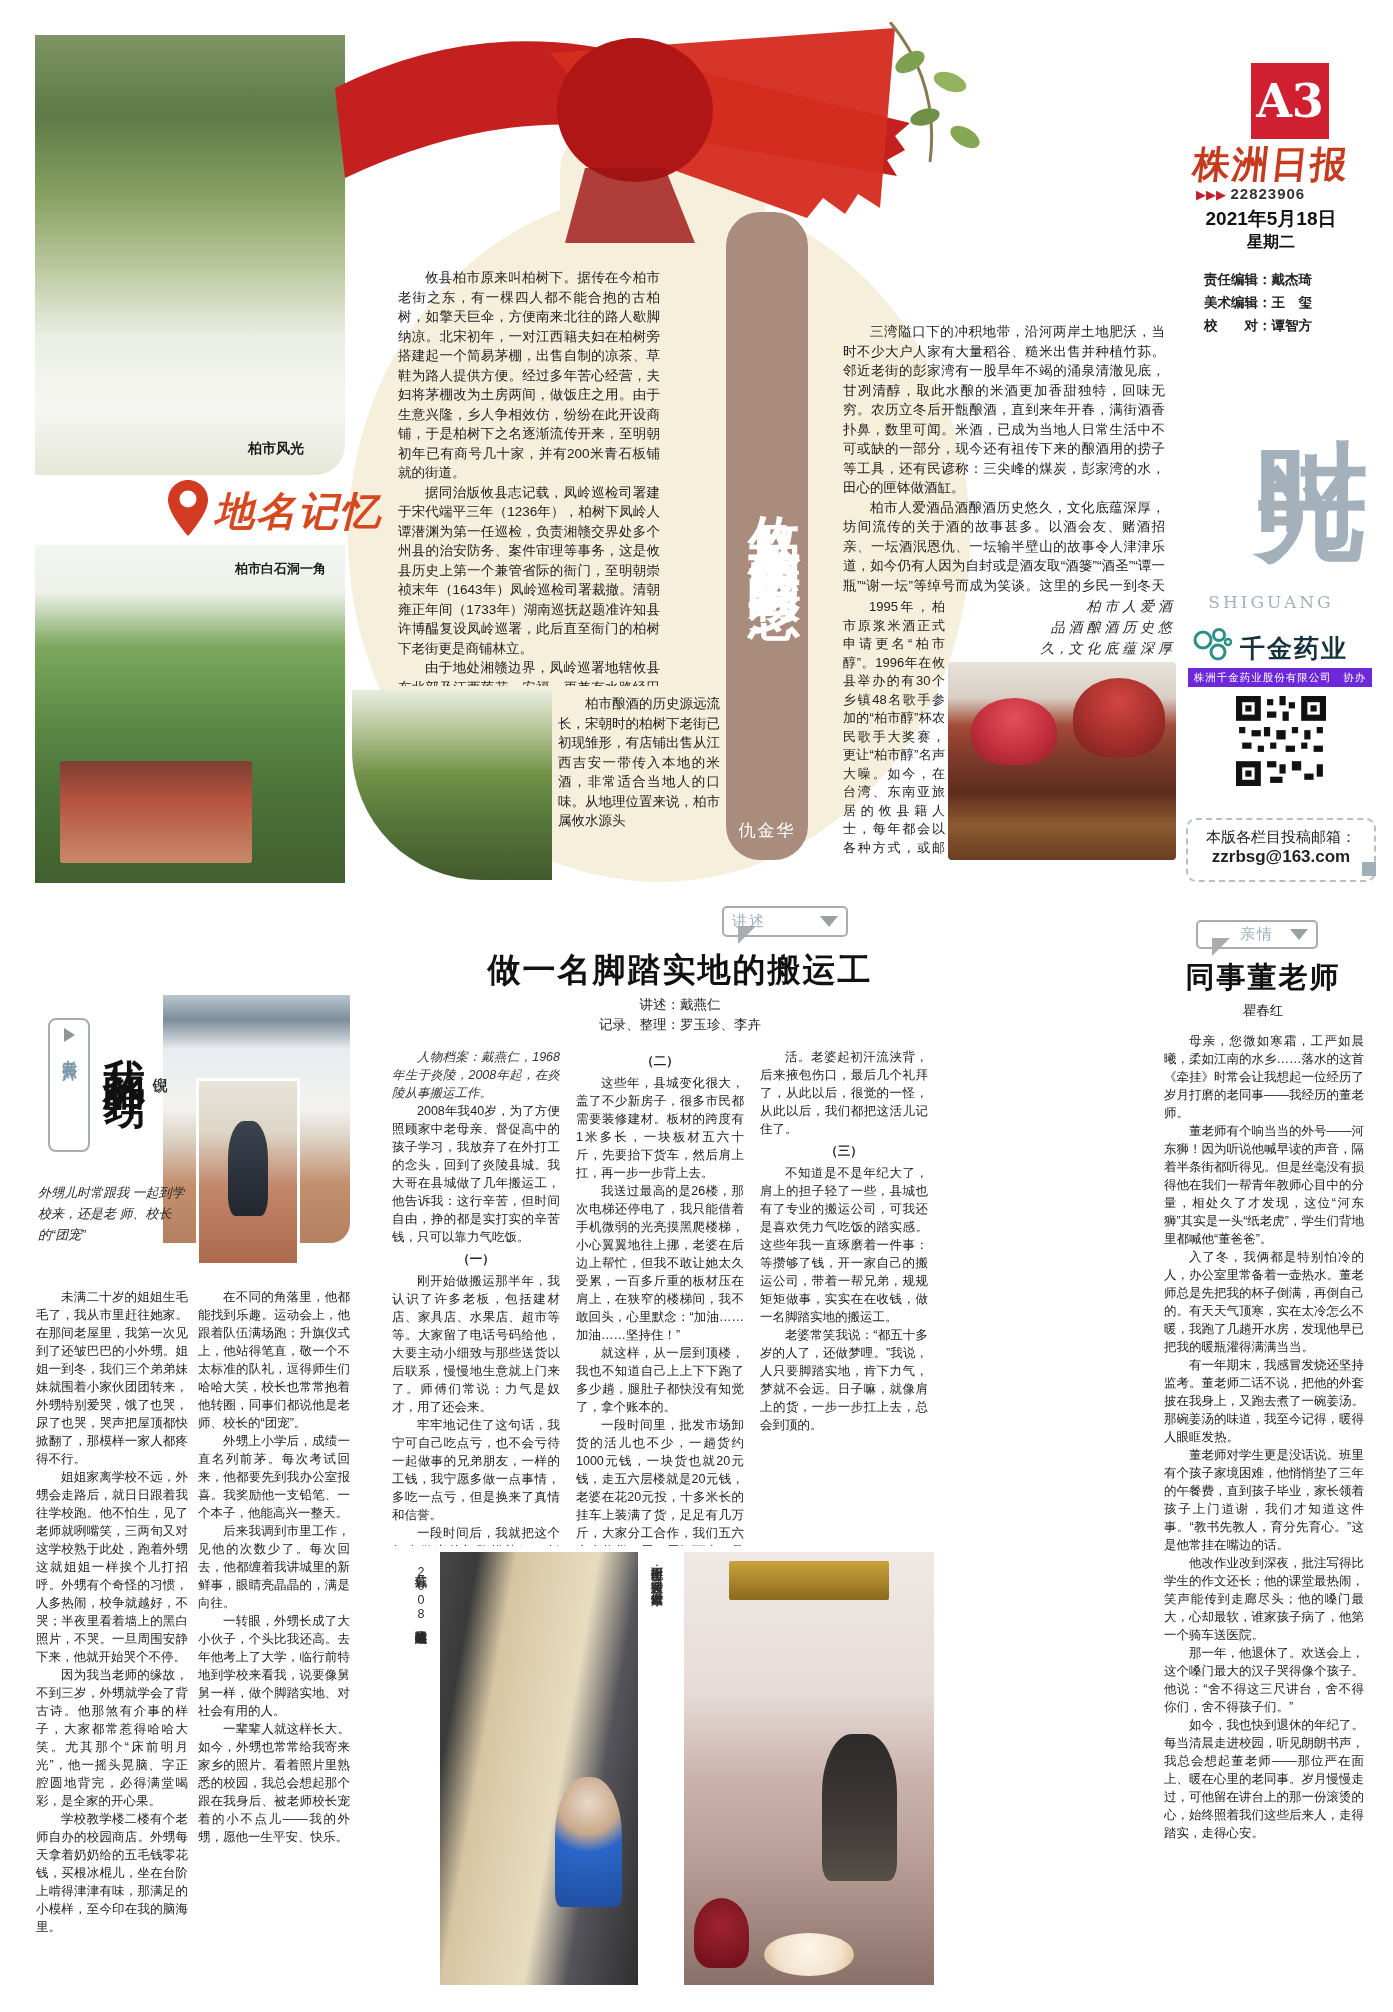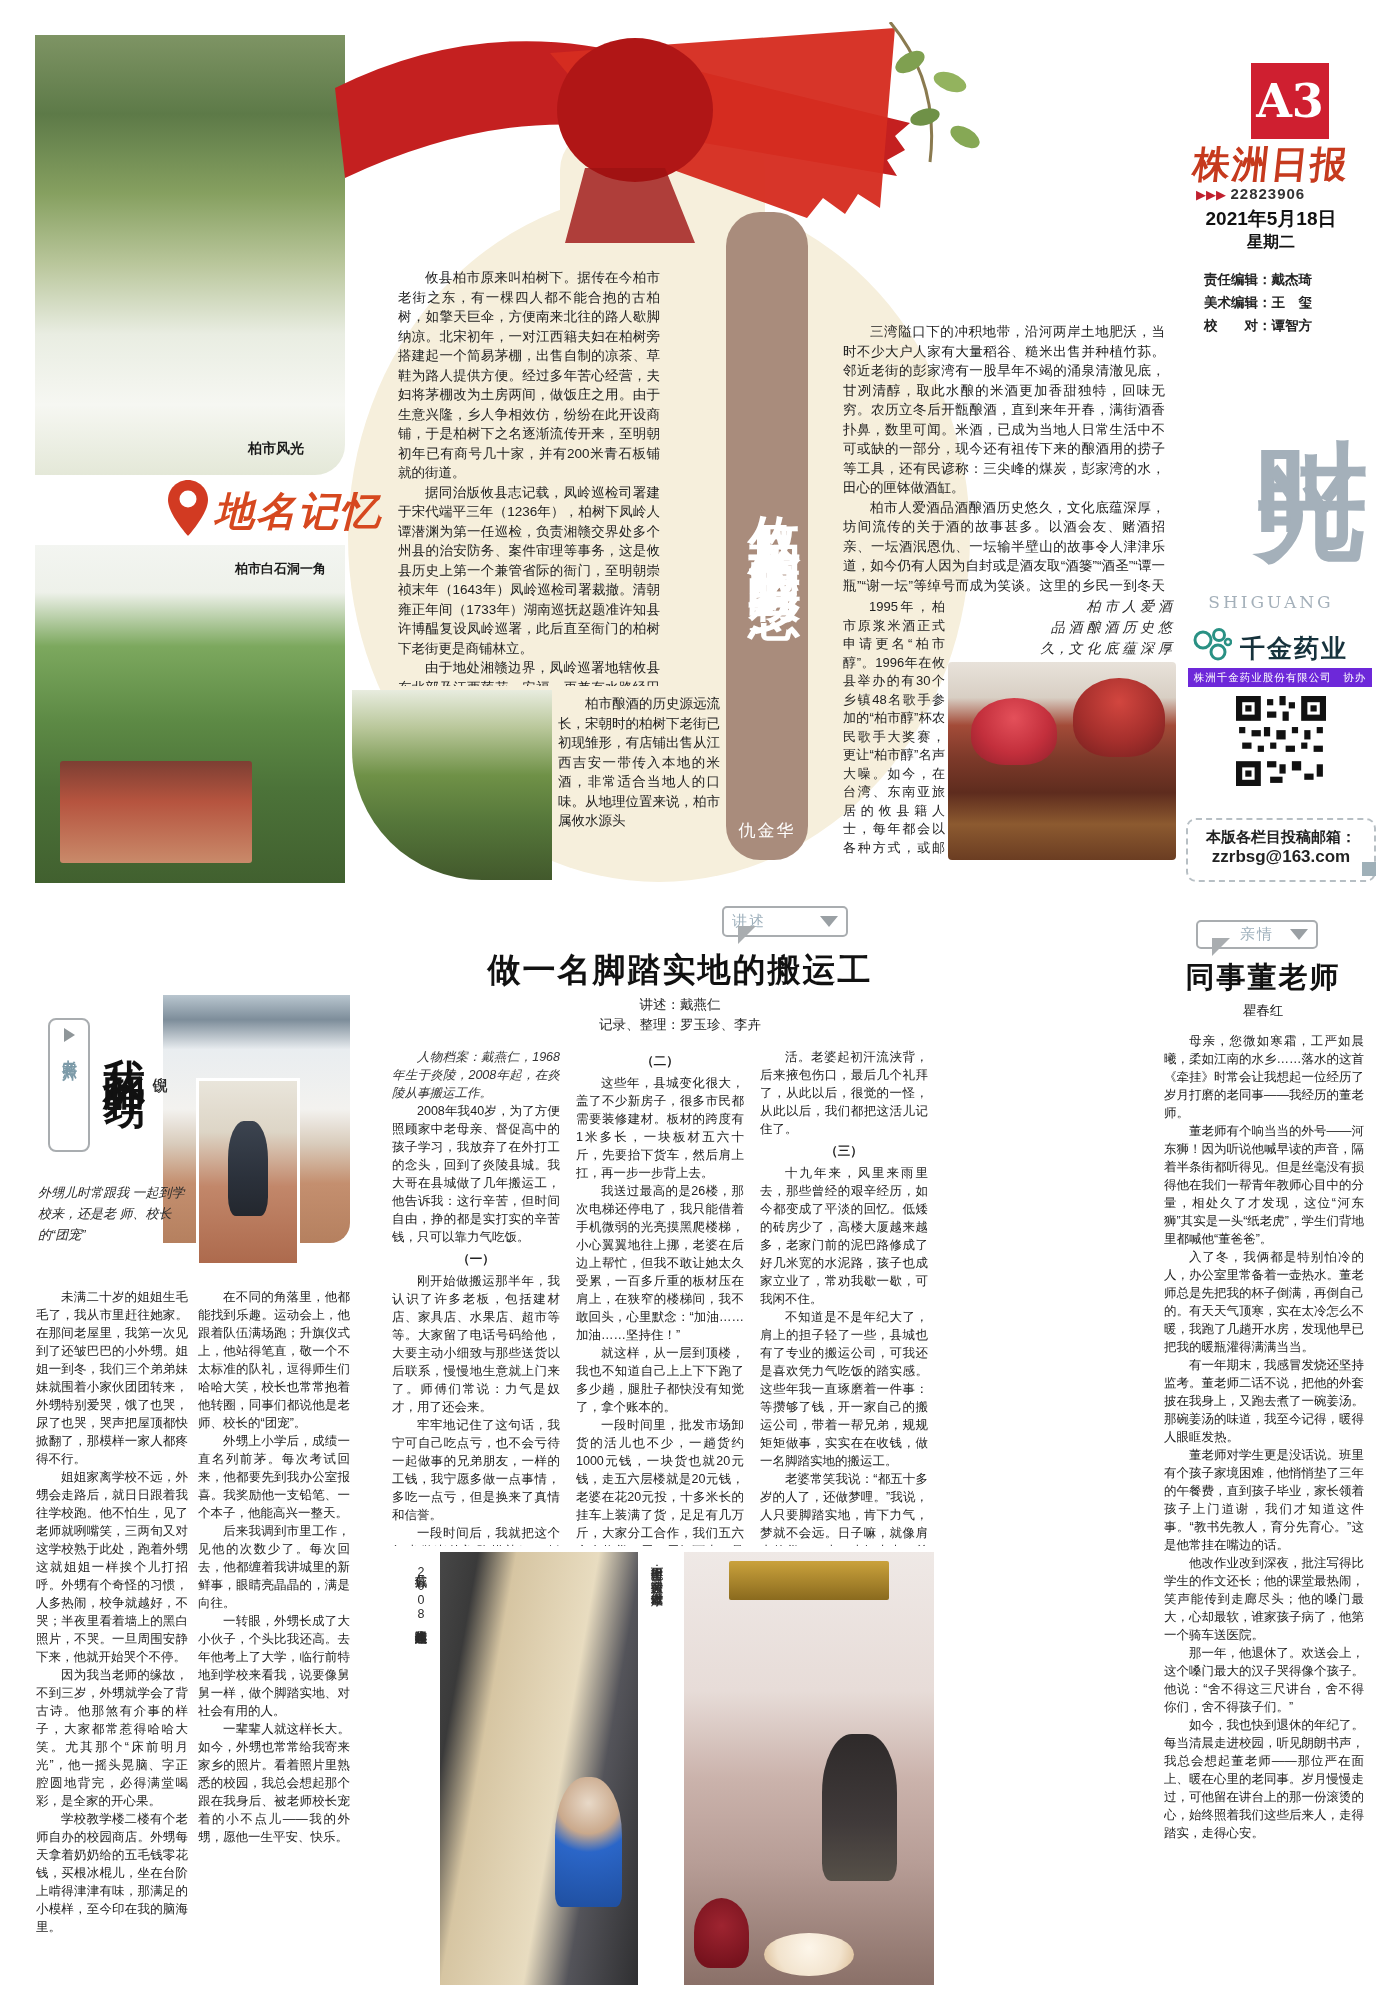--- a/index.html
+++ b/index.html
@@ -180,21 +180,21 @@
       <rect x="10" y="21" width="3" height="2"></rect>
         <rect x="14" y="22" width="2" height="3"></rect>
         <rect x="18" y="21" width="3" height="3"></rect>
       <rect x="22" y="25" width="3" height="2"></rect>
         <rect x="26" y="22" width="2" height="4"></rect>
         <rect x="11" y="26" width="4" height="2"></rect>
     </g>
   </svg>
 
   <div class="abs submit-box" style="left:1186px;top:818px;width:190px;height:64px;">
-    <div style="font-size:15px;font-weight:bold;color:#222;">本版各栏目投稿邮箱：</div>
+    <div style="font-size:15px;font-weight:normal;color:#222;">本版各栏目投稿邮箱：</div>
     <div style="font-size:17px;font-weight:bold;color:#222;">zzrbsg@163.com</div>
   </div>
   <div class="abs" style="left:1362px;top:862px;width:14px;height:14px;background:#9fb0b8;"></div>
 
   <div class="abs photo" style="left:163px;top:995px;width:187px;height:248px;border-radius:0 0 20px 0;
        background:linear-gradient(180deg,#b9c6cf 0%,#7d8d9a 10%,#e9edf0 22%,#f3f2ef 46%,#d9ccbc 60%,#c48f6f 76%,#b5805f 100%);"></div>
 
   <div class="abs photo" style="left:196px;top:1078px;width:104px;height:188px;border:3px solid #fff;box-sizing:border-box;
        background:linear-gradient(180deg,#e9e5db 0%,#ddd5c6 28%,#c2876a 58%,#ad6a4d 100%);">
     <div class="abs" style="left:30%;top:22%;width:40%;height:52%;background:linear-gradient(180deg,#3c4450 0%,#2b313b 60%,#23272e 100%);border-radius:40% 40% 20% 20%;"></div>
@@ -245,21 +245,20 @@
     <p class="sec-mark">（二）</p>
     <p>这些年，县城变化很大，盖了不少新房子，很多市民都需要装修建材。板材的跨度有1米多长，一块板材五六十斤，先要抬下货车，然后肩上扛，再一步一步背上去。</p>
     <p>我送过最高的是26楼，那次电梯还停电了，我只能借着手机微弱的光亮摸黑爬楼梯，小心翼翼地往上挪，老婆在后边上帮忙，但我不敢让她太久受累，一百多斤重的板材压在肩上，在狭窄的楼梯间，我不敢回头，心里默念：“加油……加油……坚持住！”</p>
     <p>就这样，从一层到顶楼，我也不知道自己上上下下跑了多少趟，腿肚子都快没有知觉了，拿个账本的。</p>
     <p>一段时间里，批发市场卸货的活儿也不少，一趟货约1000元钱，一块货也就20元钱，走五六层楼就是20元钱，老婆在花20元投，十多米长的挂车上装满了货，足足有几万斤，大家分工合作，我们五六个人将货一层一层卸下来，足足干了大半天。</p>
 
   </div>
   <div class="abs bt-sm" style="left:760px;top:1048px;width:168px;height:498px;">
     <p>活。老婆起初汗流浃背，后来掖包伤口，最后几个礼拜了，从此以后，很觉的一怪，从此以后，我们都把这活儿记住了。</p>
     <p class="sec-mark">（三）</p>
-    <p>十九年来，风里来雨里去，那些曾经的艰辛经历，如今都变成了平淡的回忆。低矮的砖房少了，高楼大厦越来越多，老家门前的泥巴路修成了好几米宽的水泥路，孩子也成家立业了，常劝我歇一歇，可我闲不住。</p>
     <p>不知道是不是年纪大了，肩上的担子轻了一些，县城也有了专业的搬运公司，可我还是喜欢凭力气吃饭的踏实感。这些年我一直琢磨着一件事：等攒够了钱，开一家自己的搬运公司，带着一帮兄弟，规规矩矩做事，实实在在收钱，做一名脚踏实地的搬运工。</p>
     <p>老婆常笑我说：“都五十多岁的人了，还做梦哩。”我说，人只要脚踏实地，肯下力气，梦就不会远。日子嘛，就像肩上的货，一步一步扛上去，总会到顶的。</p>
   </div>
 
   <div class="abs vcap" style="left:412px;top:1565px;height:420px;">戴燕仁2008年起在炎陵从事搬运工作</div>
   <div class="abs photo" style="left:440px;top:1552px;width:198px;height:433px;
        background:linear-gradient(100deg,#474747 0%,#3a3a3a 14%,#d6c5a2 28%,#e8dcc0 58%,#54545a 74%,#2f2f31 100%);">
     <div class="abs" style="left:58%;top:52%;width:34%;height:30%;background:radial-gradient(circle at 50% 20%,#e8d9c8 0%,#caa98c 28%,#2b66c8 45%,#1f4fa0 100%);border-radius:45% 45% 10% 10%;"></div>
   </div>
 

